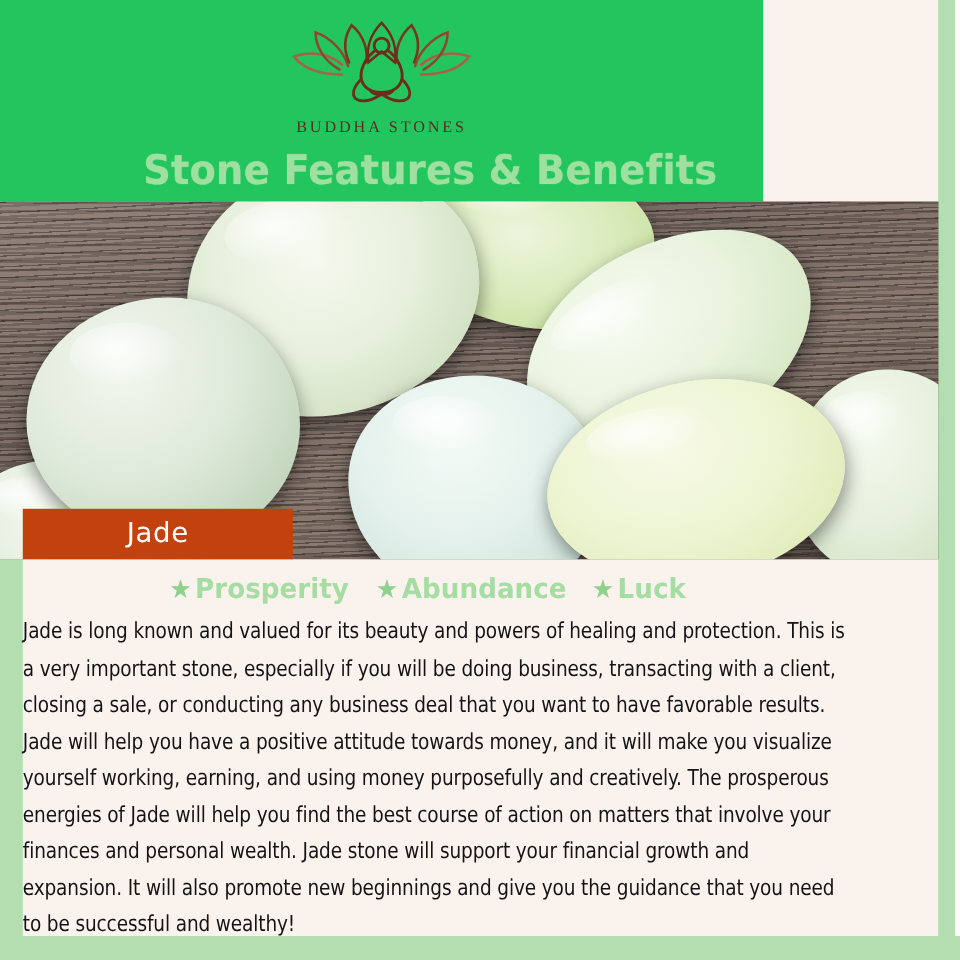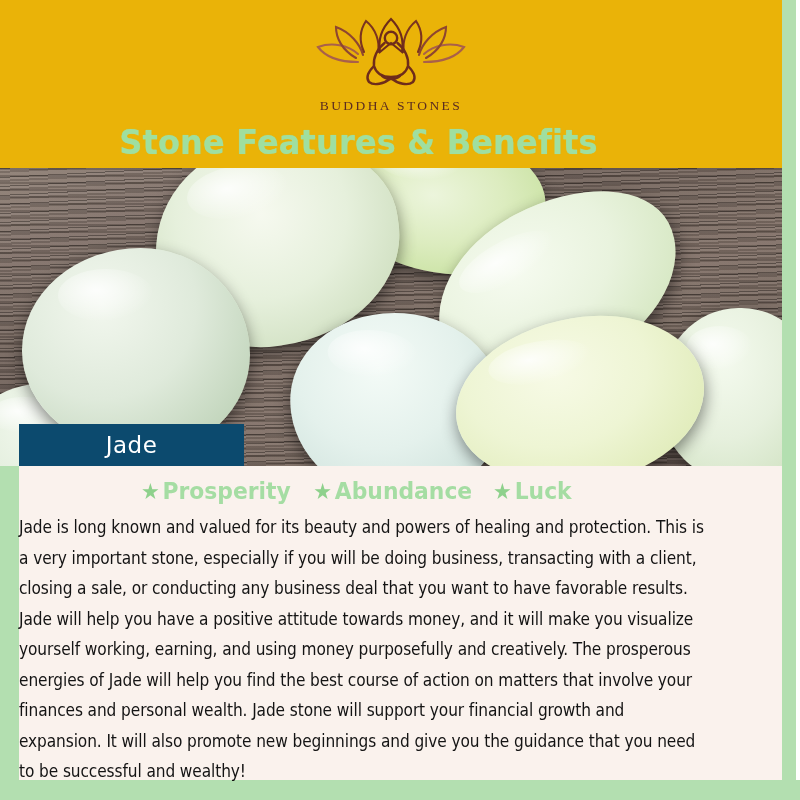--- a/index.html
+++ b/index.html
@@ -64,23 +64,23 @@
     width: 782px;
     height: 782px;
     background: #faf2ed;
   }
 
   
   .header {
     position: absolute;
     left: 0;
     top: 0;
-    width: 782px;
+    width: 636px;
     height: 168px;
-    background: #eab308;
+    background: #22c55e;
     display: flex;
     flex-direction: column;
     align-items: center;
   }
   .logo-wrap {
     margin-top: 14px;
     display: flex;
     flex-direction: column;
     align-items: center;
   }
@@ -182,21 +182,21 @@
         background: radial-gradient(ellipse at 45% 28%, #f3f9ef 0%, #e3eedd 50%, #cfe0c6 85%, #b6cbae 100%);
         border-radius: 50%; }
 
   
   .jade-banner {
     position: absolute;
     left: 19px;
     top: 424px;
     width: 225px;
     height: 42px;
-    background: #0c4a6e;
+    background: #c2410c;
     display: flex;
     align-items: center;
     justify-content: center;
   }
   .jade-text {
     font-family: "DejaVu Sans", sans-serif;
     font-size: 23px;
     font-weight: 400;
     color: #ffffff;
     letter-spacing: 0.5px;

